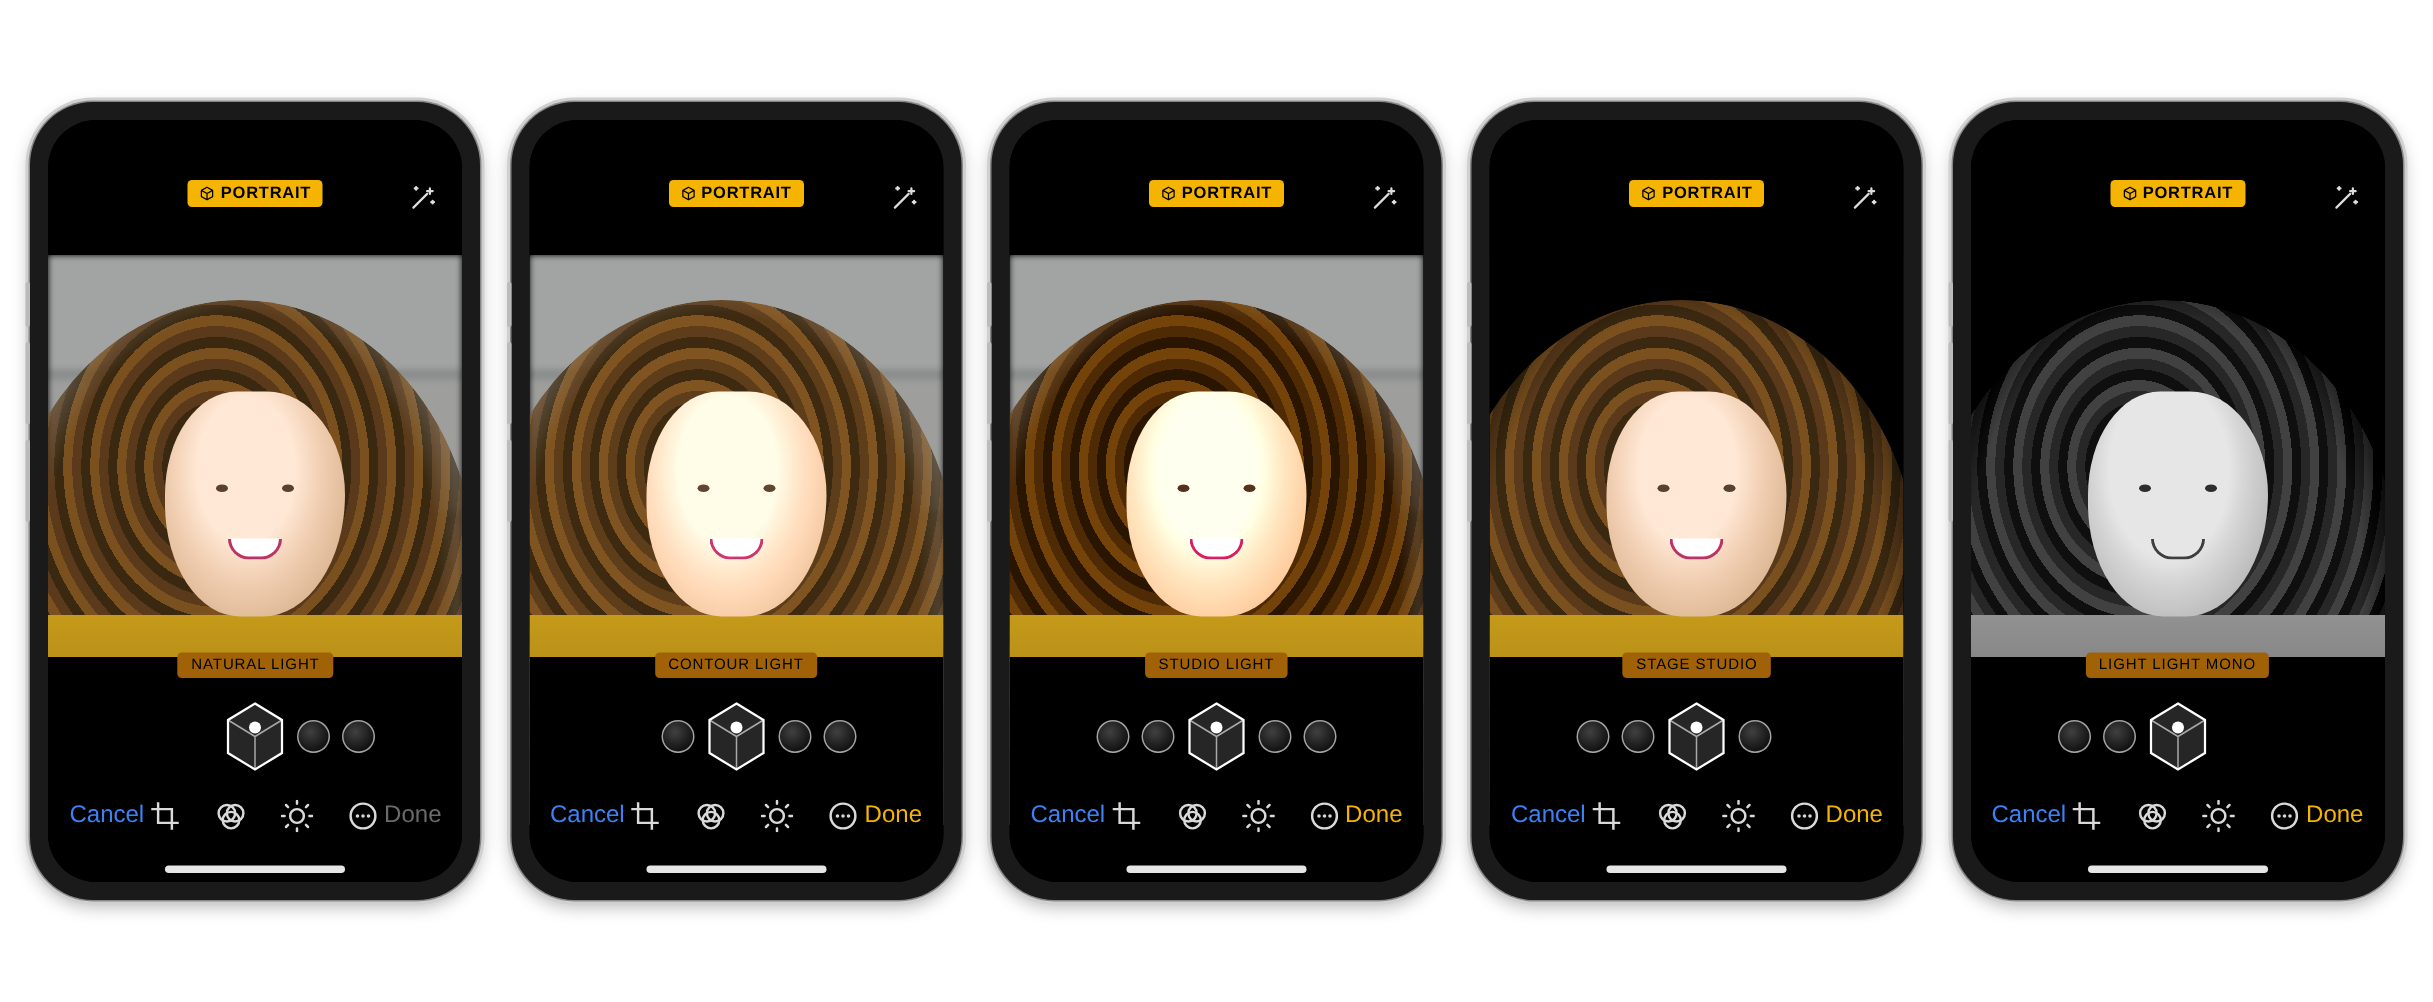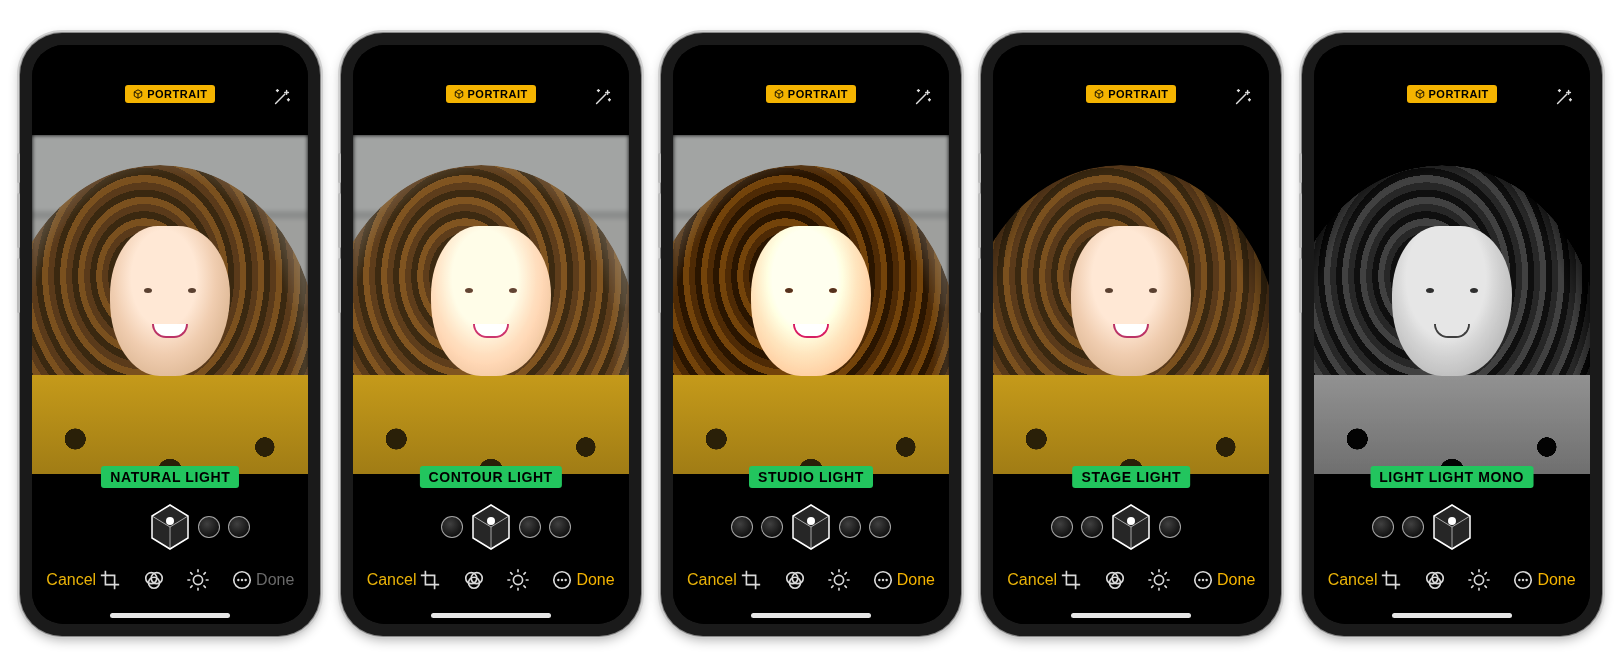--- a/index.html
+++ b/index.html
@@ -8,21 +8,21 @@
     height: 668px;
     background: #fff;
     font-family: -apple-system, "Helvetica Neue", Helvetica, Arial, sans-serif;
     display: flex;
     justify-content: space-evenly;
     align-items: center;
     overflow: hidden;
   }
   .phone {
     width: 300px;
-    height: 603px;
+    height: 532px;
     background: #1a1a1a;
     border-radius: 42px;
     padding: 12px;
     position: relative;
     box-shadow: 0 0 0 1px #888, 0 0 0 3px #d0d0d0, 0 4px 12px rgba(0,0,0,.3);
   }
   .phone::before { 
     content:"";
     position:absolute; left:-3px; top:120px; width:3px; height:30px; background:#bbb; border-radius:2px;
   }
@@ -147,24 +147,24 @@
   .fx-stage .bg-black{ display:block; }
   .fx-mono .bg-black{ display:block; }
   .fx-mono .subject{ filter: grayscale(1) contrast(1.3) brightness(.9); }
   .bg-black{ display:none; }
 
   
   .light-label{
     position:absolute;
     left:50%; bottom: 136px;
     transform: translateX(-50%);
-    background:#22c55e;
+    background:#a16207;
     color:#000;
-    font-size:14px;
-    font-weight:700;
+    font-size:10px;
+    font-weight:400;
     letter-spacing:.6px;
     padding:3px 9px;
     border-radius:3px;
     z-index:6;
     white-space:nowrap;
   }
   
   .dial{
     position:absolute;
     left:50%; bottom:74px;
@@ -199,21 +199,21 @@
     height: 44px;
     display:flex;
     align-items:center;
     justify-content:space-between;
     padding: 0 14px;
     z-index:6;
   }
   .toolbar .left, .toolbar .right{
     font-size:16px;
   }
-  .toolbar .left{ color:#eab308; }
+  .toolbar .left{ color:#3b82f6; }
   .toolbar .right{ color:#F5B400; }
   .toolbar .right.disabled{ color:#6a6a6a; }
   .toolbar .mid{
     display:flex;
     gap:22px;
     align-items:center;
   }
   .toolbar .mid .ico{
     width:22px; height:22px;
     display:flex; align-items:center; justify-content:center;
@@ -539,21 +539,21 @@
 
           <div class="bg-black"></div>
           <div class="hair"></div>
           <div class="clothes"></div>
           <div class="face">
             <div class="smile"></div>
           </div>
         </div>
       </div>
 
-      <div class="light-label">STAGE LIGHT</div>
+      <div class="light-label">STAGE STUDIO</div>
 
       <div class="dial">
         <span class="opt" title="STUDIO LIGHT"></span>
         <span class="opt" title="CONTOUR LIGHT"></span>
         <span class="hex" title="STAGE LIGHT">
           <svg>
             <use href="#hex-ico"></use>
           </svg>
         </span>
         <span class="opt" title="STAGE LIGHT MONO"></span>

